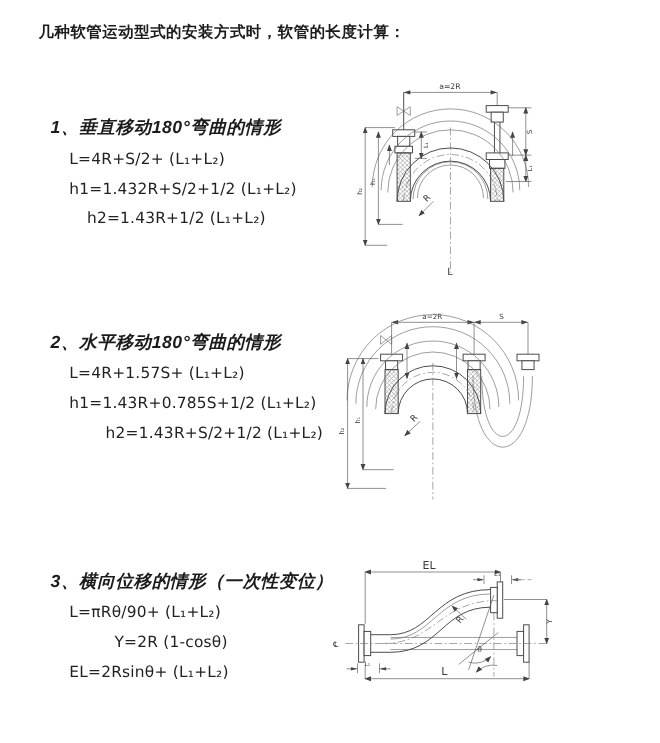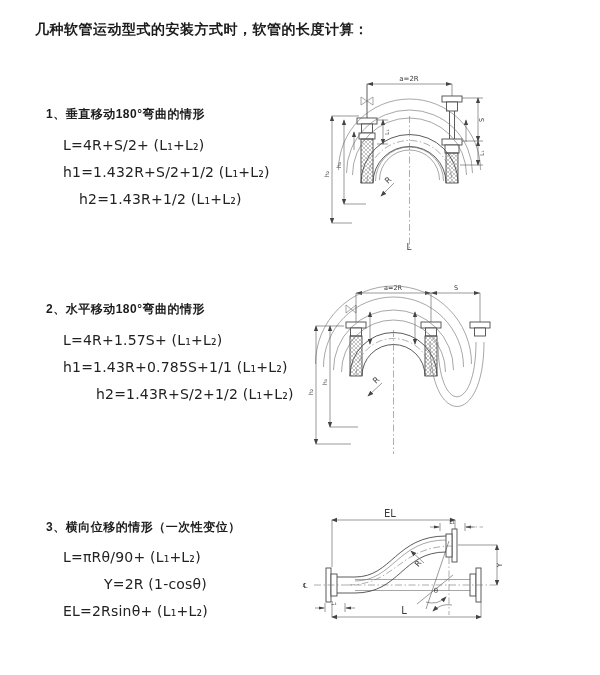--- a/index.html
+++ b/index.html
@@ -2,21 +2,21 @@
 <html><head>
 <meta charset="utf-8">
 <style>
   html,body { margin:0; padding:0; background:#ffffff; }
   .page {
     position:relative; width:600px; height:629px; background:#ffffff;
     font-family:"Liberation Sans","DejaVu Sans",sans-serif; color:#1c1c1c; overflow:hidden;
   }
   .abs { position:absolute; }
   .title { font-size:14px; font-weight:bold; letter-spacing:.5px; white-space:nowrap; }
-  .heading { font-size:12px; font-weight:bold; letter-spacing:.5px; white-space:nowrap; }
+  .heading { font-size:16px; font-weight:bold; letter-spacing:.5px; white-space:nowrap;font-style:italic; }
   .formula { font-size:14px; font-family:"DejaVu Sans","Liberation Sans",sans-serif;
              letter-spacing:.2px; white-space:nowrap; color:#222;text-align:right; }
   svg text { font-family:"DejaVu Sans",sans-serif; fill:#3a3a3a; }
   .dline  { stroke:#4a4a4a; stroke-width:.9; fill:none; }
   .thin   { stroke:#6b6b6b; stroke-width:.6; fill:none; }
   .dim    { stroke:#555555; stroke-width:.6; fill:none; }
   .cl     { stroke:#777777; stroke-width:.6; fill:none; stroke-dasharray:7 2.5 1.5 2.5; }
   .fit    { stroke:#4a4a4a; stroke-width:.9; fill:#ffffff; }
   .ah     { fill:#444444; stroke:none; }
 </style>
@@ -27,21 +27,21 @@
 
   <div class="abs title" style="left:35px; top:21px;">几种软管运动型式的安装方式时，软管的长度计算：</div>
 
   <div class="abs heading" style="left:46px; top:106px;">1、垂直移动180°弯曲的情形</div>
   <div class="abs formula" style="left:63px; top:137px;">L=4R+S/2+ (L₁+L₂)</div>
   <div class="abs formula" style="left:63px; top:164px;">h1=1.432R+S/2+1/2 (L₁+L₂)</div>
   <div class="abs formula" style="left:63px; top:191px;margin-left:16px;">h2=1.43R+1/2 (L₁+L₂)</div>
 
   <div class="abs heading" style="left:46px; top:301px;">2、水平移动180°弯曲的情形</div>
   <div class="abs formula" style="left:63px; top:332px;">L=4R+1.57S+ (L₁+L₂)</div>
-  <div class="abs formula" style="left:63px; top:359px;">h1=1.43R+0.785S+1/1 (L₁+L₂)</div>
+  <div class="abs formula" style="left:63px; top:359px;">h1=1.43R+0.785S+1/2 (L₁+L₂)</div>
   <div class="abs formula" style="left:63px; top:386px;margin-left:33px;">h2=1.43R+S/2+1/2 (L₁+L₂)</div>
 
   <div class="abs heading" style="left:46px; top:519px;">3、横向位移的情形（一次性变位）</div>
   <div class="abs formula" style="left:63px; top:549px;">L=πRθ/90+ (L₁+L₂)</div>
   <div class="abs formula" style="left:63px; top:576px;margin-left:41px;">Y=2R (1-cosθ)</div>
   <div class="abs formula" style="left:63px; top:603px;">EL=2Rsinθ+ (L₁+L₂)</div>
 
   <svg class="abs" style="left:310px; top:70px;" width="265" height="190" viewBox="0 0 265 190">
     <defs>
       <pattern id="pat1" width="4" height="4" patternUnits="userSpaceOnUse">

